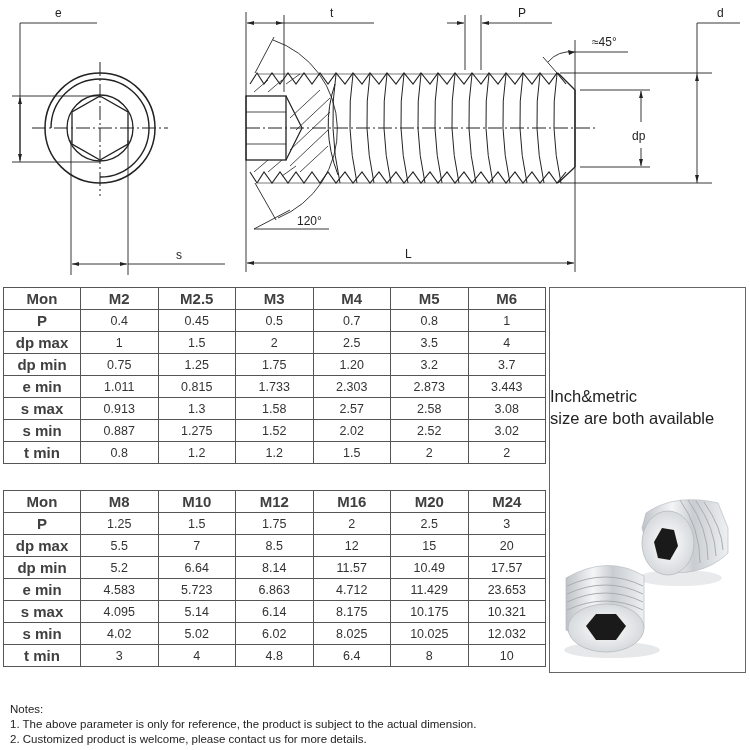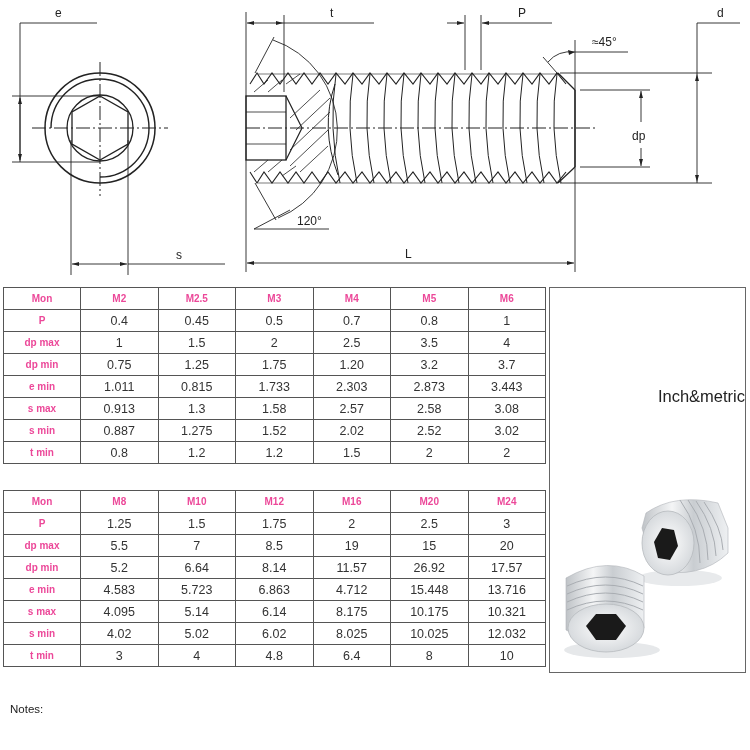--- a/index.html
+++ b/index.html
@@ -2,27 +2,27 @@
 <html><head>
 <meta charset="utf-8">
 <style>
   html, body { margin:0; padding:0; background:#ffffff; }
   body { width:750px; height:750px; position:relative; overflow:hidden; font-family:"Liberation Sans", sans-serif; color:#222; }
   .drawing { position:absolute; left:0; top:0; width:750px; height:280px; }
   .drawing svg { display:block; }
   .dimtxt { font-family:"Liberation Sans", sans-serif; font-size:12px; fill:#222; }
   table.spec { position:absolute; left:3px; border-collapse:collapse; table-layout:fixed; width:542px; }
   table.spec td { border:1.5px solid #555; height:21px; padding:0; text-align:center; font-size:12.5px; color:#333; }
-  table.spec td.hdr { font-weight:bold; color:#ec4899; font-size:10px; }
+  table.spec td.hdr { font-weight:bold; color:#404040; font-size:15px; }
   table.spec col.c0 { width:77px; }
   table.spec col.cn { width:77.5px; }
   #t1 { top:287px; }
   #t2 { top:490px; }
   .side { position:absolute; left:549px; top:287px; width:197px; height:386px; border:1.5px solid #666; box-sizing:border-box; background:#fff; }
-  .side .caption { position:absolute; top:97px; left:0; width:100%; text-align:right; font-size:16.5px; line-height:22px; color:#222; }
+  .side .caption { position:absolute; top:97px; left:0; width:100%; text-align:left; font-size:16.5px; line-height:22px; color:#222; }
   .side svg { position:absolute; left:0; top:0; }
   .notes { position:absolute; left:10px; top:702px; font-size:11.5px; line-height:15px; color:#222; }
 </style>
 </head>
 <body>
 
 <div class="drawing">
   <svg width="750" height="280" viewBox="0 0 750 280" xmlns="http://www.w3.org/2000/svg">
     <g stroke="#222" fill="none" stroke-width="1.2">
 
@@ -264,41 +264,41 @@
         <td>1.75</td>
         <td>2</td>
         <td>2.5</td>
         <td>3</td>
       </tr>
       <tr>
         <td class="hdr">dp max</td>
         <td>5.5</td>
         <td>7</td>
         <td>8.5</td>
-        <td>19</td>
+        <td>12</td>
         <td>15</td>
         <td>20</td>
       </tr>
       <tr>
         <td class="hdr">dp min</td>
         <td>5.2</td>
         <td>6.64</td>
         <td>8.14</td>
         <td>11.57</td>
-        <td>26.92</td>
+        <td>10.49</td>
         <td>17.57</td>
       </tr>
       <tr>
         <td class="hdr">e min</td>
         <td>4.583</td>
         <td>5.723</td>
         <td>6.863</td>
         <td>4.712</td>
-        <td>15.448</td>
-        <td>13.716</td>
+        <td>11.429</td>
+        <td>23.653</td>
       </tr>
       <tr>
         <td class="hdr">s max</td>
         <td>4.095</td>
         <td>5.14</td>
         <td>6.14</td>
         <td>8.175</td>
         <td>10.175</td>
         <td>10.321</td>
       </tr>
@@ -319,20 +319,21 @@
         <td>6.4</td>
         <td>8</td>
         <td>10</td>
       </tr>
     </tbody>
 </table>
 
 <div class="side">
   <div class="caption">
     <div>Inch&amp;metric</div>
+    <div>size are both available</div>
   </div>
   <svg width="197" height="386" viewBox="0 0 197 386">
     <defs>
       <linearGradient id="metal" x1="0" x2="1" y1="0" y2="0">
         <stop offset="0" stop-color="#bfc3c7"></stop>
         <stop offset="0.35" stop-color="#f4f5f6"></stop>
         <stop offset="0.6" stop-color="#c9cdd1"></stop>
         <stop offset="1" stop-color="#eef0f2"></stop>
       </linearGradient>
       <radialGradient id="face" cx="0.5" cy="0.5" r="0.6">
@@ -364,13 +365,15 @@
         <path d="M 17 322 Q 56 304 93 322"></path>
       </g>
       <ellipse cx="56" cy="340" rx="38" ry="24" fill="url(#face)" stroke="#b6babe" stroke-width="0.8"></ellipse>
       <polygon points="46,326 66,326 76,338 66,352 46,352 36,338" fill="#1a1a1a"></polygon>
     </g>
   </svg>
 </div>
 
 <div class="notes">
   <div>Notes:</div>
+  <div>1. The above parameter is only for reference, the product is subject to the actual dimension.</div>
+  <div>2. Customized product is welcome, please contact us for more details.</div>
 </div>
 
 </body></html>

